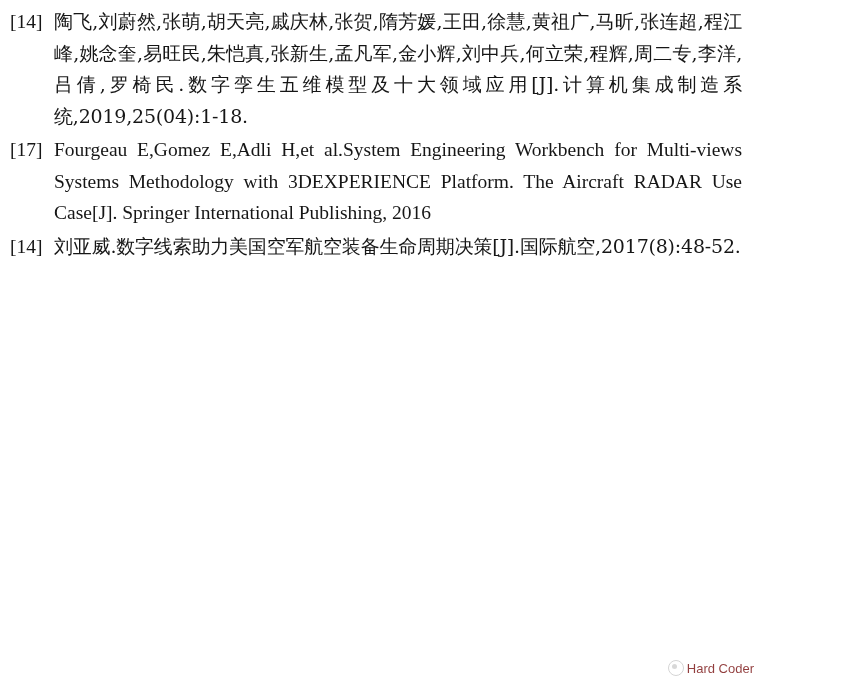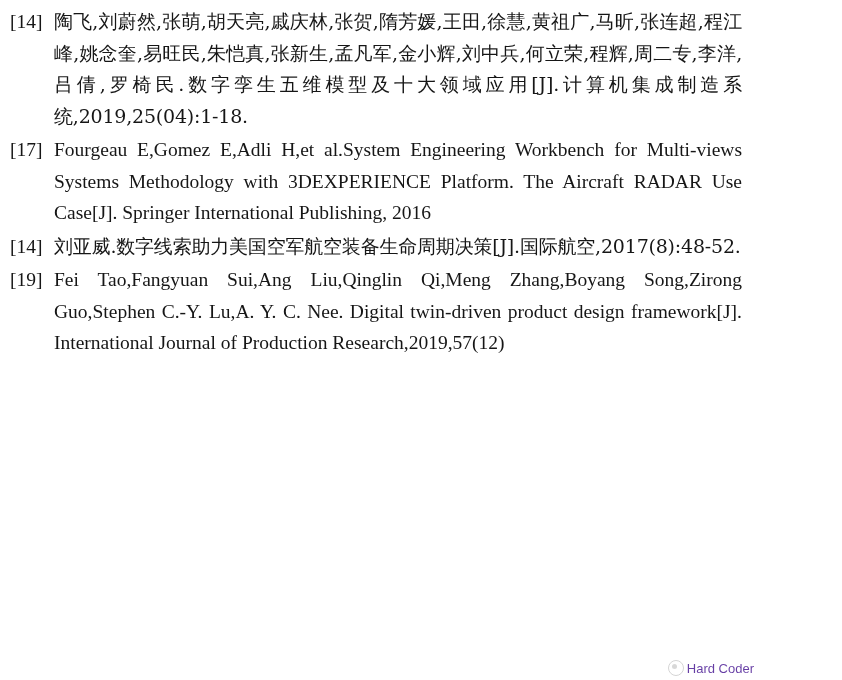--- a/index.html
+++ b/index.html
@@ -61,21 +61,21 @@
   .latin .ref-body {
     font-family: "Liberation Serif", "DejaVu Serif", serif;
     font-size: 19.5px;
   }
   .watermark {
     position: absolute;
     right: 6px;
     bottom: 4px;
     font-family: "Liberation Sans", sans-serif;
     font-size: 13px;
-    color: #4c1d95;
+    color: #7f1d1d;
     opacity: 0.85;
     display: flex;
     align-items: center;
     gap: 3px;
     user-select: none;
   }
   .watermark .wm-mark {
     display: inline-block;
     width: 14px;
     height: 14px;
@@ -111,24 +111,20 @@
       <span class="ref-num">[17]</span>
       <span class="ref-body">Fourgeau E,Gomez E,Adli H,et al.System Engineering Workbench for Multi-views Systems Methodology with 3DEXPERIENCE Platform. The Aircraft RADAR Use Case[J]. Springer International Publishing, 2016</span>
     </div>
 
     <div class="ref-item cjk">
       <span class="ref-num">[14]</span>
       <span class="ref-body">刘亚威.数字线索助力美国空军航空装备生命周期决策[J].国际航空,2017(8):48-52.</span>
     </div>
 
 
-    <div class="ref-item latin">
-      <span class="ref-num">[19]</span>
-      <span class="ref-body">Fei Tao,Fangyuan Sui,Ang Liu,Qinglin Qi,Meng Zhang,Boyang Song,Zirong Guo,Stephen C.-Y. Lu,A. Y. C. Nee. Digital twin-driven product design framework[J]. International Journal of Production Research,2019,57(12)</span>
-    </div>
 
   </div>
 
   <div class="watermark">
     <span class="wm-mark"></span>
     <span>Hard Coder</span>
   </div>
 
 </div>
 

